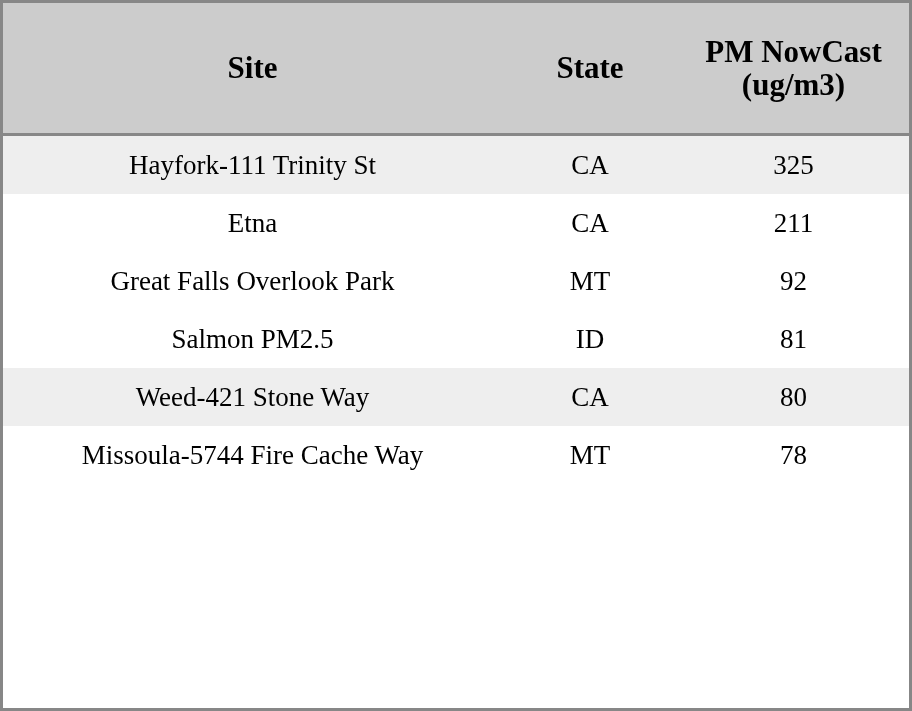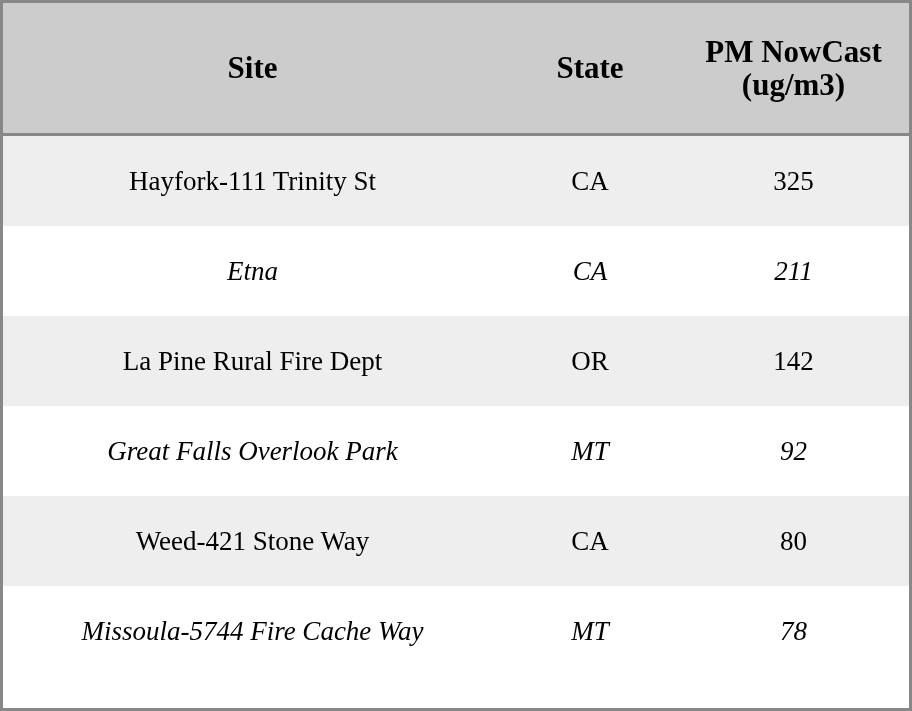--- a/index.html
+++ b/index.html
@@ -40,28 +40,28 @@
   col.col-site  { width: 499px; }
   col.col-state { width: 176px; }
   col.col-pm    { width: 231px; }
 
   tbody td {
     font-size: 27px;
     color: #000000;
     text-align: center;
     vertical-align: middle;
     height: 58px;
-    padding: 16px 4px;
+    padding: 0 4px;
     border: none;
     white-space: nowrap;
     overflow: hidden;
     text-overflow: ellipsis;
   }
   tbody tr.odd td  { background: #eeeeee; }
-  tbody tr.even td { background: #ffffff; font-style: italic; }
+  tbody tr.even td { background: #ffffff; }
 </style>
 </head>
 <body>
 
 <div class="table-frame">
   <table class="aq-table">
     <colgroup>
       <col class="col-site">
       <col class="col-state">
       <col class="col-pm">
@@ -77,29 +77,29 @@
       <tr class="odd">
         <td>Hayfork-111 Trinity St</td>
         <td>CA</td>
         <td>325</td>
       </tr>
       <tr class="even">
         <td>Etna</td>
         <td>CA</td>
         <td>211</td>
       </tr>
-      <tr class="odd">
-        <td>La Pine Rural Fire Dept</td>
-        <td>OR</td>
-        <td>142</td>
-      </tr>
       <tr class="even">
         <td>Great Falls Overlook Park</td>
         <td>MT</td>
         <td>92</td>
+      </tr>
+      <tr class="even">
+        <td>Salmon PM2.5</td>
+        <td>ID</td>
+        <td>81</td>
       </tr>
       <tr class="odd">
         <td>Weed-421 Stone Way</td>
         <td>CA</td>
         <td>80</td>
       </tr>
       <tr class="even">
         <td>Missoula-5744 Fire Cache Way</td>
         <td>MT</td>
         <td>78</td>

